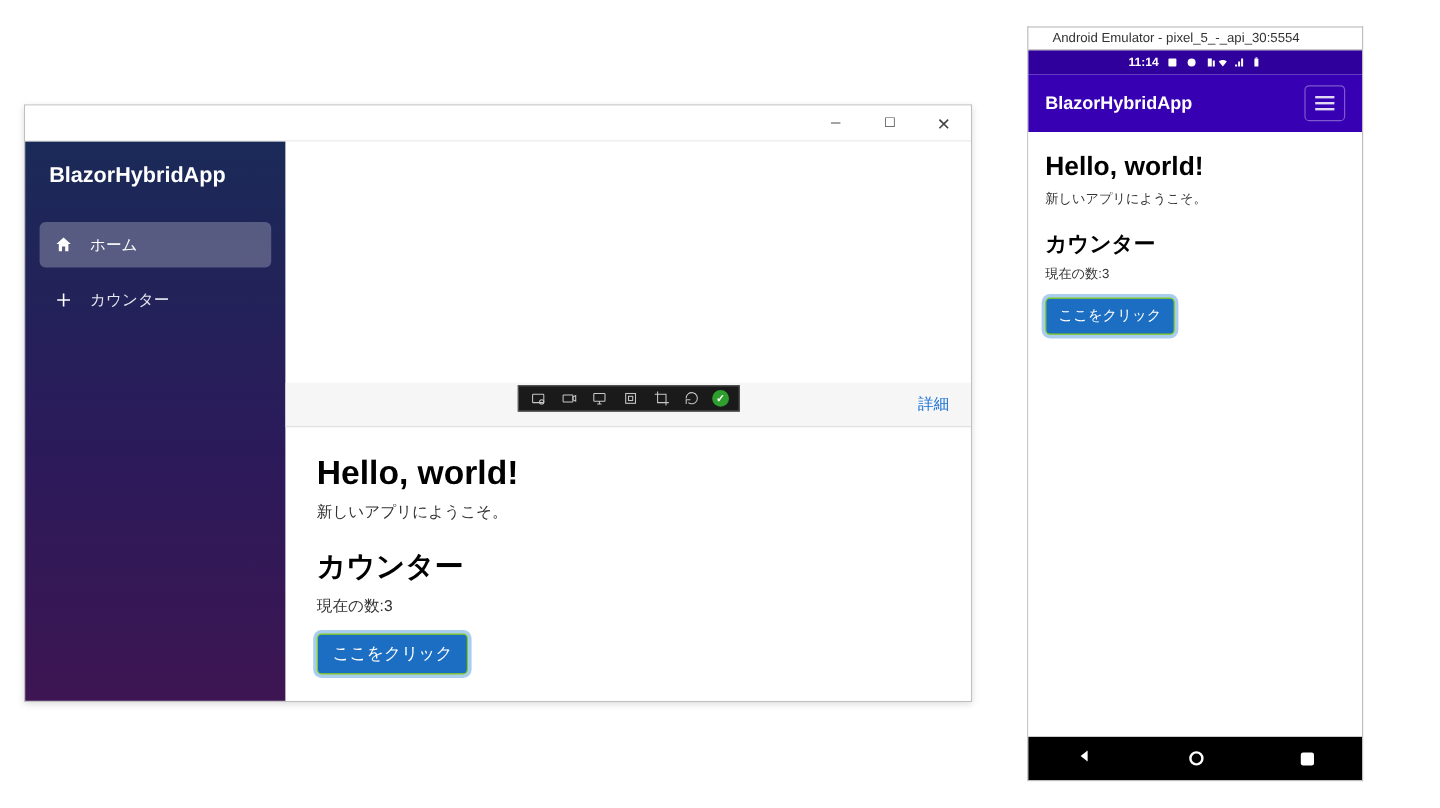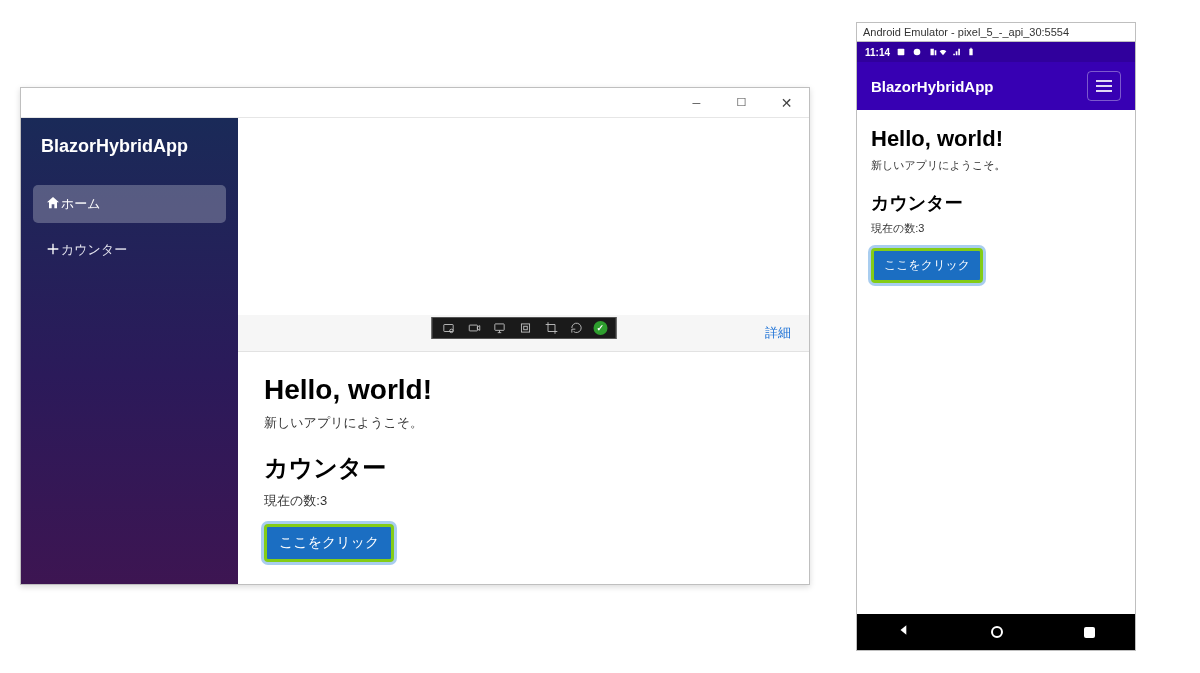--- a/index.html
+++ b/index.html
@@ -57,20 +57,22 @@
   }
   .brand {
     font-size:18px;
     font-weight:600;
     padding: 18px 20px 24px 20px;
   }
   .nav-item {
     margin: 4px 12px;
     padding: 10px 12px;
     display:flex;
+    align-items:center;
+    gap:14px;
     border-radius:5px;
     font-size:13px;
     color:#e6e6f0;
     cursor:pointer;
   }
   .nav-item.active {
     background: rgba(255,255,255,.25);
     color:#fff;
   }
   .nav-icon { width:16px; height:16px; display:flex; align-items:center; justify-content:center; }
@@ -139,58 +141,58 @@
     margin-bottom:8px;
   }
   .content .count {
     font-size:13px;
     color:#333;
     margin-bottom:14px;
   }
   .btn-primary {
     background:#1b6ec2;
     color:#fff;
-    border:3px solid #84cc16;
+    border:1px solid #84cc16;
     padding:7px 12px;
     font-size:14px;
     border-radius:4px;
     cursor:pointer;
     box-shadow: 0 0 0 3px #a9cdef;
   }
 
   
   .emu-outer {
     position:absolute;
     left:856px;
     top:22px;
     width:280px;
   }
   .emu-title {
     font-size:11px;
     color:#333;
-    padding:3px 6px;
+    padding:3px 20px;
     border:1px solid #bfbfbf;
     border-bottom:none;
     background:#fff;
   }
   .emu-frame {
     width:280px;
     height:610px;
     border:1px solid #bfbfbf;
     background:#ffffff;
     display:flex;
     flex-direction:column;
   }
   .statusbar {
     height:20px;
     background:#30009c;
     color:#fff;
     display:flex;
     align-items:center;
-    justify-content:flex-start;
+    justify-content:center;
     padding:0 8px;
     font-size:10px;
     font-weight:600;
   }
   .statusbar .sb-left { display:flex; gap:6px; align-items:center;}
   .statusbar .sb-right { display:flex; gap:4px; align-items:center;}
   .sb-ico { width:10px;height:10px; }
   .sb-ico svg{width:10px;height:10px;fill:#fff;}
 
   .appbar {

